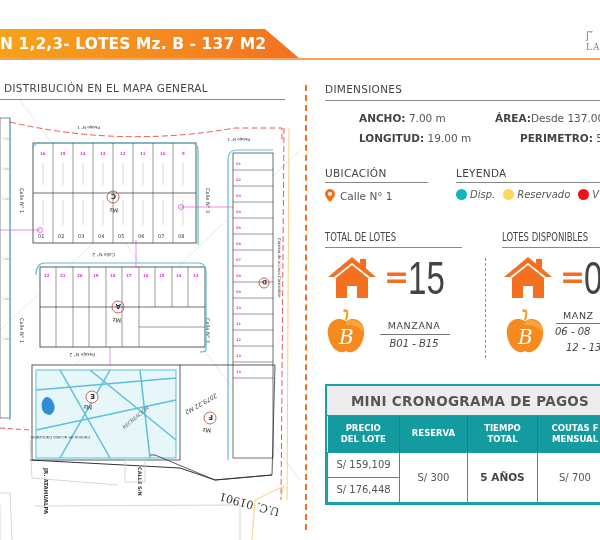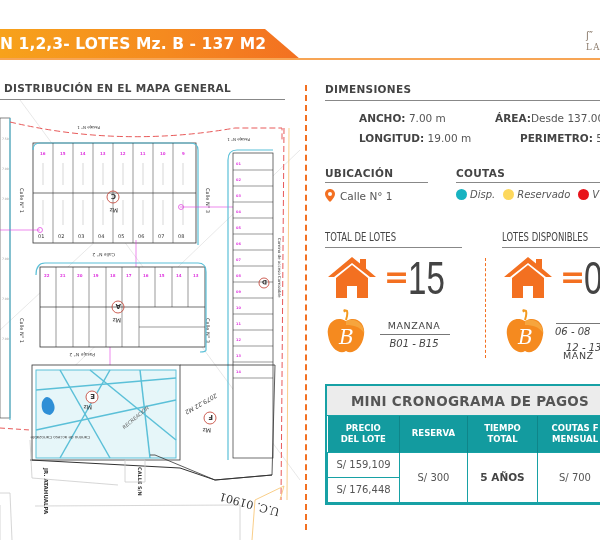--- a/index.html
+++ b/index.html
@@ -15,21 +15,21 @@
     position: absolute; left: 0; top: 33px; height: 22px; line-height: 22px;
     font-family: "DejaVu Sans", sans-serif; font-weight: bold; font-size: 15.5px; color: #fff;
     letter-spacing: 0.1px; white-space: nowrap;
   }
   .title-underline { position: absolute; left: 0; top: 58px; width: 600px; height: 2px; background: #f7a555; }
 
   .logo { position: absolute; left: 548px; top: 30px; width: 52px; height: 26px; }
   .logo .mark { position: absolute; left: 38px; top: 0; font-size: 10px; color: #8a7a6a; }
   .logo .word { position: absolute; left: 20px; top: 12px; font-family: "DejaVu Serif", serif; font-size: 8.5px; color: #8a7a6a; letter-spacing: 1.5px; white-space: nowrap; margin-left: 18px; }
 
-  .sec-title { position: absolute; font-size: 10.5px; color: #444; letter-spacing: 0.3px; white-space: nowrap; font-weight: 700; text-align: right; }
+  .sec-title { position: absolute; font-size: 10.5px; color: #444; letter-spacing: 0.3px; white-space: nowrap; font-weight: 400; text-align: right; }
   .sec-line { position: absolute; height: 1px; background: #888; }
 
   .map { position: absolute; left: 0; top: 96px; width: 300px; height: 444px; overflow: hidden; }
 
   .divider { position: absolute; left: 305px; top: 85px; width: 0; height: 445px; border-left: 2px dashed #f37021; }
 
   .dim-row { position: absolute; font-size: 10.5px; color: #555; white-space: nowrap; }
   .dim-row b { color: #444; font-weight: bold; }
 
   .loc { position: absolute; left: 325px; top: 189px; font-size: 10.5px; color: #555; white-space: nowrap; display: flex; align-items: center; gap: 5px; }
@@ -302,21 +302,21 @@
 <div class="sec-title" style="left:325px; top:167px;">UBICACIÓN</div>
 <div class="sec-line" style="left:325px; top:182px; width:103px;"></div>
 <div class="loc">
   <svg width="10" height="13" viewBox="0 0 10 13">
     <path d="M5 0 C2.2 0 0 2.2 0 5 C0 8.5 5 13 5 13 C5 13 10 8.5 10 5 C10 2.2 7.8 0 5 0 Z" fill="#f37021"></path>
     <circle cx="5" cy="5" r="2" fill="#fff"></circle>
   </svg>
   <span>Calle N° 1</span>
 </div>
 
-<div class="sec-title" style="left:456px; top:167px;">COUTAS</div>
+<div class="sec-title" style="left:456px; top:167px;">LEYENDA</div>
 <div class="sec-line" style="left:456px; top:182px; width:144px;"></div>
 <div class="legend">
   <span class="item">
     <span class="dot" style="background:#17b3c1;"></span>
     <span>Disp.</span>
   </span>
   <span class="item">
     <span class="dot" style="background:#fdd85d;"></span>
     <span>Reservado</span>
   </span>
@@ -355,21 +355,21 @@
 </svg>
 <div class="eq" style="left:560px; top:262px;">=</div>
 <div class="big-num" style="left:584px; top:255px;">0</div>
 
 <svg class="apple" style="left:505px; top:309px;" viewBox="0 0 40 46">
   <path d="M19 3 Q 17 0 21 2 Q 22 5 20 11" fill="none" stroke="#f39a1f" stroke-width="2"></path>
   <path d="M20 12 C 10 6, 0 14, 2 26 C 4 40, 14 46, 20 42 C 26 46, 36 40, 38 26 C 40 14, 30 6, 20 12 Z" fill="#f58a1f"></path>
   <path d="M20 12 C 28 8, 38 14, 38 24 C 34 18, 28 16, 20 16 Z" fill="#f7b14a" opacity="0.7"></path>
   <text x="13" y="35" font-size="20" font-style="italic" fill="#fff" font-family="DejaVu Serif, serif">B</text>
 </svg>
-<div class="manz-label" style="left:563px; top:310px;margin-top:40px;">MANZ</div>
+<div class="manz-label" style="left:563px; top:310px;">MANZ</div>
 <div class="manz-line" style="left:556px; top:323px; width:44px;"></div>
 <div class="manz-val" style="left:555px; top:326px;">06 - 08</div>
 <div class="manz-val" style="left:566px; top:342px;">12 - 13</div>
 
 <div class="sched">
   <div class="head">MINI CRONOGRAMA DE PAGOS</div>
   <table>
     <tbody>
         <tr>
       <th style="width:72px;"><span>PRECIO</span><br><span>DEL LOTE</span></th>

